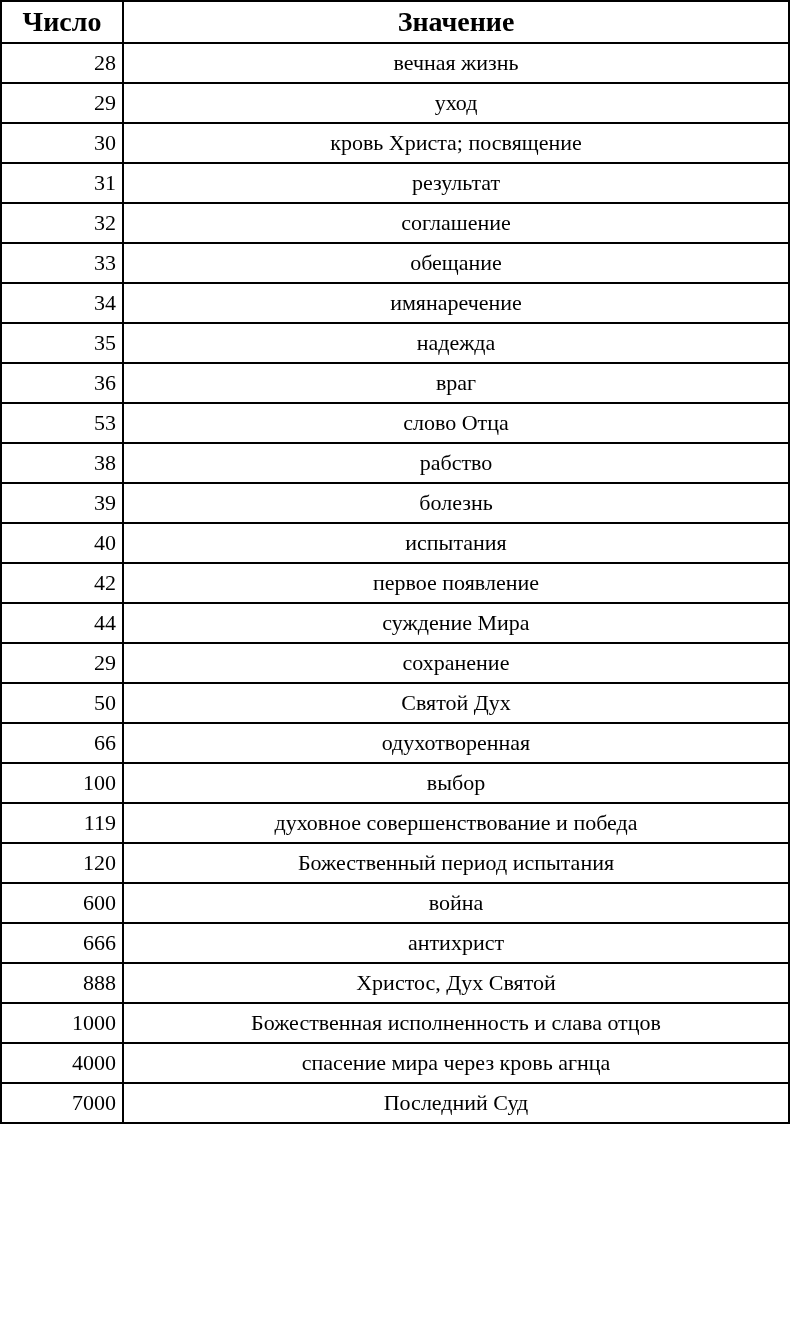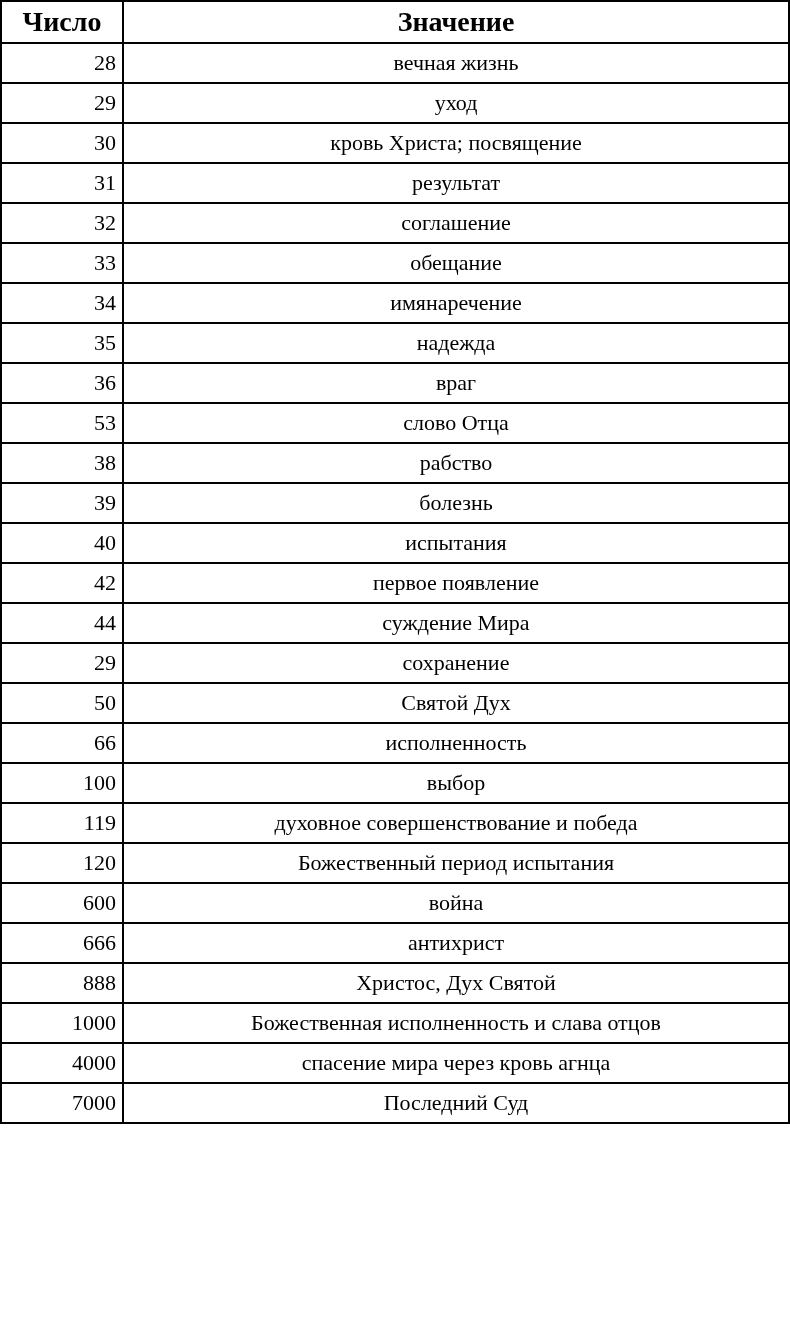--- a/index.html
+++ b/index.html
@@ -126,21 +126,21 @@
         <tr>
           <td class="num">29</td>
           <td class="meaning">сохранение</td>
         </tr>
         <tr>
           <td class="num">50</td>
           <td class="meaning">Святой Дух</td>
         </tr>
         <tr>
           <td class="num">66</td>
-          <td class="meaning">исполненность</td>
+          <td class="meaning">одухотворенная</td>
         </tr>
         <tr>
           <td class="num">100</td>
           <td class="meaning">выбор</td>
         </tr>
         <tr>
           <td class="num">119</td>
           <td class="meaning">духовное совершенствование и победа</td>
         </tr>
         <tr>

